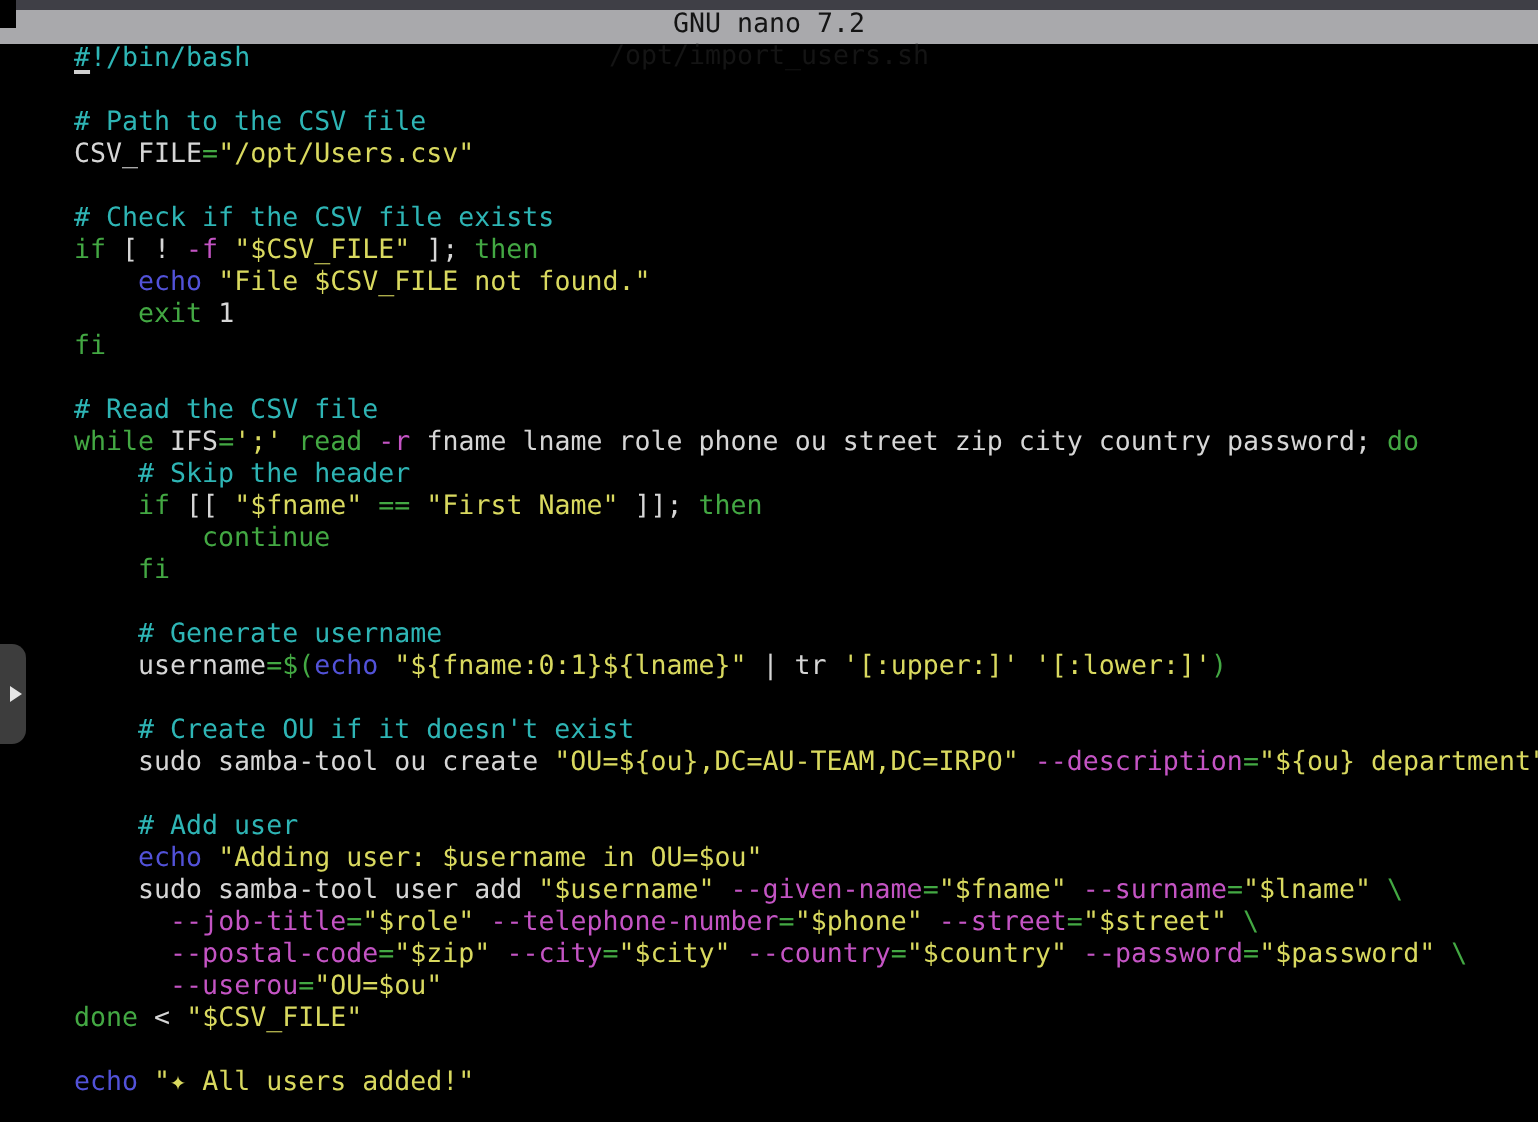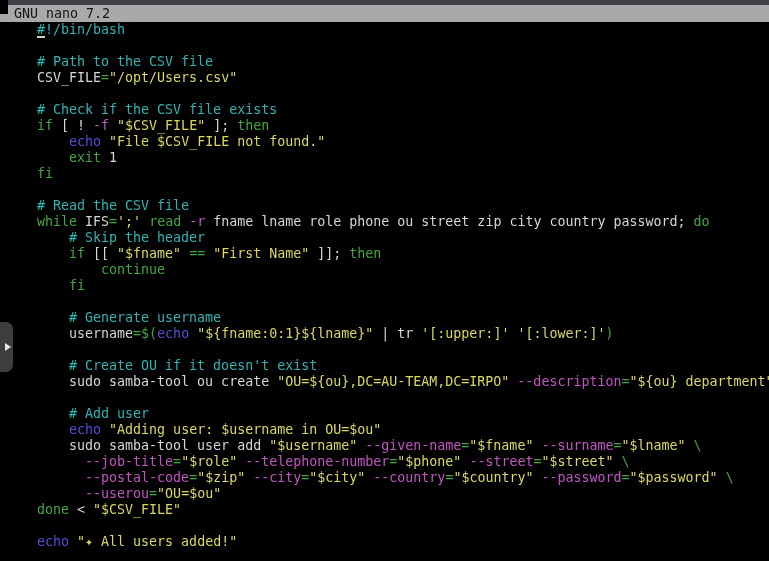--- a/index.html
+++ b/index.html
@@ -14,21 +14,21 @@
     position:relative;width:769px;height:561px;background:var(--background);
     overflow:hidden;font-size:13.3px;line-height:16px;
   }
   .top-strip{
     position:absolute;top:0;left:0;width:769px;height:5px;background:var(--top_strip);
   }
   .titlebar{
     position:absolute;top:5px;left:0;width:769px;height:17px;
     background:var(--titlebar_bg);color:var(--titlebar_text);
     display:flex;justify-content:space-between;align-items:center;
-    padding:0 14px;white-space:pre;
+    padding:0 14px;white-space:pre;flex-direction:column;
   }
   .corner-notch{
     position:absolute;top:0;left:0;width:8px;height:14px;background:var(--background);
   }
   .code{
     position:absolute;top:22px;left:2px;right:0;bottom:0;
     color:var(--plain);white-space:pre;
   }
   .line{height:16px;white-space:pre;margin-left:35px;}
   .tk-plain{color:var(--plain);}
@@ -54,20 +54,21 @@
     border-left:6px solid var(--handle_icon);
   }
 </style>
 </head>
 <body>
 
 <div class="screen">
   <div class="top-strip"></div>
   <div class="titlebar">
     <span>GNU nano 7.2</span>
+    <span>/opt/import_users.sh</span>
   </div>
   <div class="corner-notch"></div>
 
   <div class="code"><div class="line"><span class="tk-comment tk-cursor">#</span><span class="tk-comment">!/bin/bash</span></div><div class="line"></div><div class="line"><span class="tk-comment"># Path to the CSV file</span></div><div class="line"><span class="tk-plain">CSV_FILE</span><span class="tk-keyword">=</span><span class="tk-string">"/opt/Users.csv"</span></div><div class="line"></div><div class="line"><span class="tk-comment"># Check if the CSV file exists</span></div><div class="line"><span class="tk-keyword">if</span><span class="tk-plain"> [ ! </span><span class="tk-option">-f</span><span class="tk-plain"> </span><span class="tk-string">"$CSV_FILE"</span><span class="tk-plain"> ]; </span><span class="tk-keyword">then</span></div><div class="line"><span class="tk-plain">    </span><span class="tk-builtin">echo</span><span class="tk-plain"> </span><span class="tk-string">"File $CSV_FILE not found."</span></div><div class="line"><span class="tk-plain">    </span><span class="tk-keyword">exit</span><span class="tk-plain"> 1</span></div><div class="line"><span class="tk-keyword">fi</span></div><div class="line"></div><div class="line"><span class="tk-comment"># Read the CSV file</span></div><div class="line"><span class="tk-keyword">while</span><span class="tk-plain"> IFS</span><span class="tk-keyword">=</span><span class="tk-string">';'</span><span class="tk-plain"> </span><span class="tk-keyword">read</span><span class="tk-plain"> </span><span class="tk-option">-r</span><span class="tk-plain"> fname lname role phone ou street zip city country password; </span><span class="tk-keyword">do</span></div><div class="line"><span class="tk-comment">    # Skip the header</span></div><div class="line"><span class="tk-plain">    </span><span class="tk-keyword">if</span><span class="tk-plain"> [[ </span><span class="tk-string">"$fname"</span><span class="tk-plain"> </span><span class="tk-keyword">==</span><span class="tk-plain"> </span><span class="tk-string">"First Name"</span><span class="tk-plain"> ]]; </span><span class="tk-keyword">then</span></div><div class="line"><span class="tk-plain">        </span><span class="tk-keyword">continue</span></div><div class="line"><span class="tk-plain">    </span><span class="tk-keyword">fi</span></div><div class="line"></div><div class="line"><span class="tk-comment">    # Generate username</span></div><div class="line"><span class="tk-plain">    username</span><span class="tk-keyword">=$(</span><span class="tk-builtin">echo</span><span class="tk-plain"> </span><span class="tk-string">"${fname:0:1}${lname}"</span><span class="tk-plain"> | tr </span><span class="tk-string">'[:upper:]'</span><span class="tk-plain"> </span><span class="tk-string">'[:lower:]'</span><span class="tk-keyword">)</span></div><div class="line"></div><div class="line"><span class="tk-comment">    # Create OU if it doesn't exist</span></div><div class="line"><span class="tk-plain">    sudo samba-tool ou create </span><span class="tk-string">"OU=${ou},DC=AU-TEAM,DC=IRPO"</span><span class="tk-plain"> </span><span class="tk-option">--description</span><span class="tk-keyword">=</span><span class="tk-string">"${ou} department"</span></div><div class="line"></div><div class="line"><span class="tk-comment">    # Add user</span></div><div class="line"><span class="tk-plain">    </span><span class="tk-builtin">echo</span><span class="tk-plain"> </span><span class="tk-string">"Adding user: $username in OU=$ou"</span></div><div class="line"><span class="tk-plain">    sudo samba-tool user add </span><span class="tk-string">"$username"</span><span class="tk-plain"> </span><span class="tk-option">--given-name</span><span class="tk-keyword">=</span><span class="tk-string">"$fname"</span><span class="tk-plain"> </span><span class="tk-option">--surname</span><span class="tk-keyword">=</span><span class="tk-string">"$lname"</span><span class="tk-plain"> </span><span class="tk-keyword">\</span></div><div class="line"><span class="tk-plain">      </span><span class="tk-option">--job-title</span><span class="tk-keyword">=</span><span class="tk-string">"$role"</span><span class="tk-plain"> </span><span class="tk-option">--telephone-number</span><span class="tk-keyword">=</span><span class="tk-string">"$phone"</span><span class="tk-plain"> </span><span class="tk-option">--street</span><span class="tk-keyword">=</span><span class="tk-string">"$street"</span><span class="tk-plain"> </span><span class="tk-keyword">\</span></div><div class="line"><span class="tk-plain">      </span><span class="tk-option">--postal-code</span><span class="tk-keyword">=</span><span class="tk-string">"$zip"</span><span class="tk-plain"> </span><span class="tk-option">--city</span><span class="tk-keyword">=</span><span class="tk-string">"$city"</span><span class="tk-plain"> </span><span class="tk-option">--country</span><span class="tk-keyword">=</span><span class="tk-string">"$country"</span><span class="tk-plain"> </span><span class="tk-option">--password</span><span class="tk-keyword">=</span><span class="tk-string">"$password"</span><span class="tk-plain"> </span><span class="tk-keyword">\</span></div><div class="line"><span class="tk-plain">      </span><span class="tk-option">--userou</span><span class="tk-keyword">=</span><span class="tk-string">"OU=$ou"</span></div><div class="line"><span class="tk-keyword">done</span><span class="tk-plain"> &lt; </span><span class="tk-string">"$CSV_FILE"</span></div><div class="line"></div><div class="line"><span class="tk-builtin">echo</span><span class="tk-plain"> </span><span class="tk-string">"✦ All users added!"</span></div></div>
 
   <div class="side-handle">
     <span class="tri"></span>
   </div>
 </div>
 

